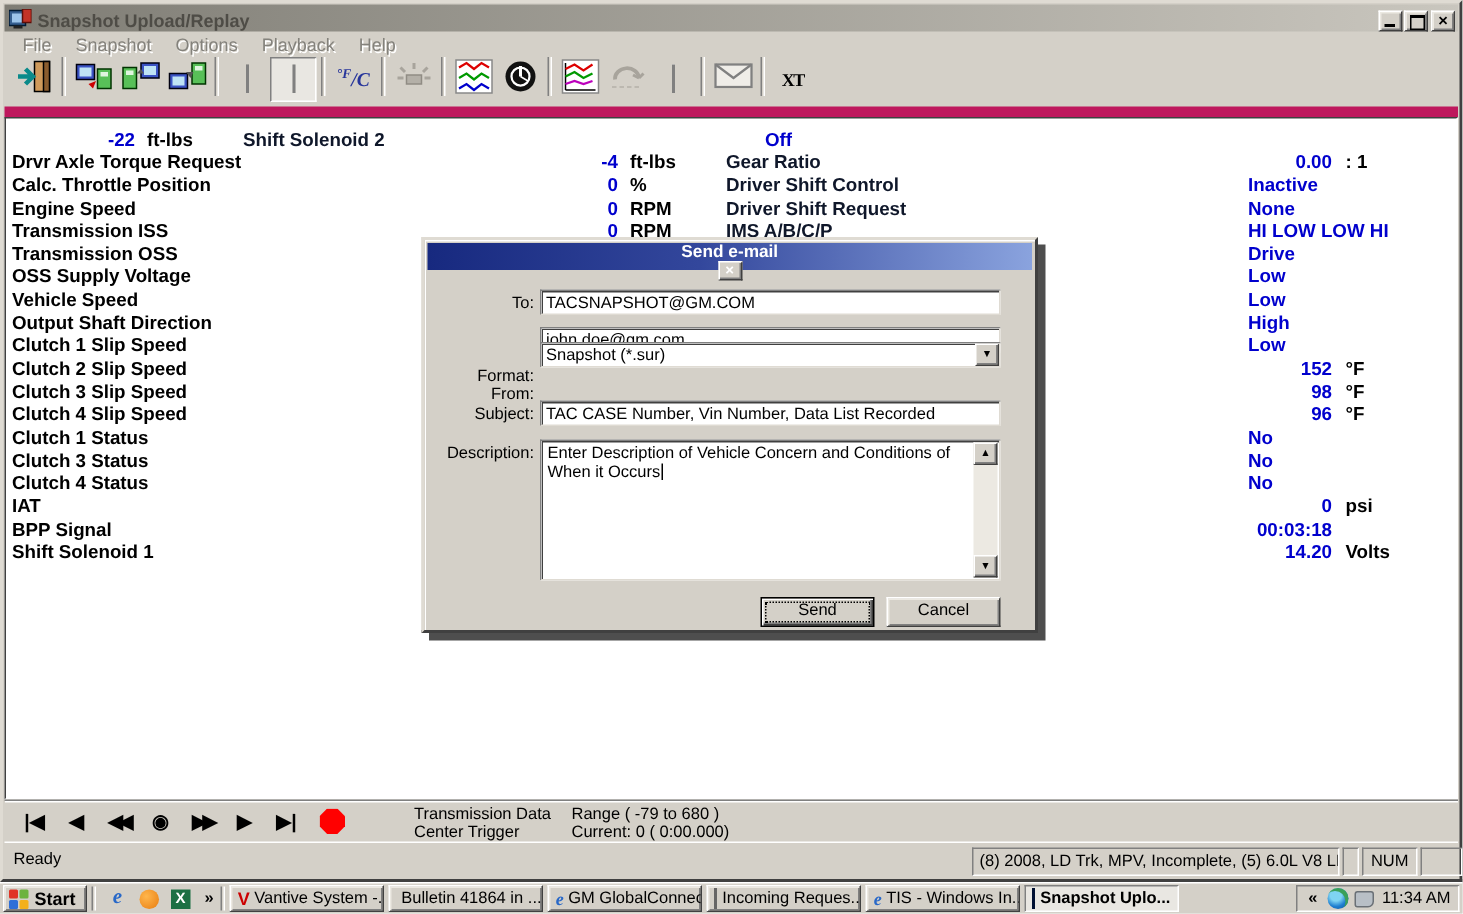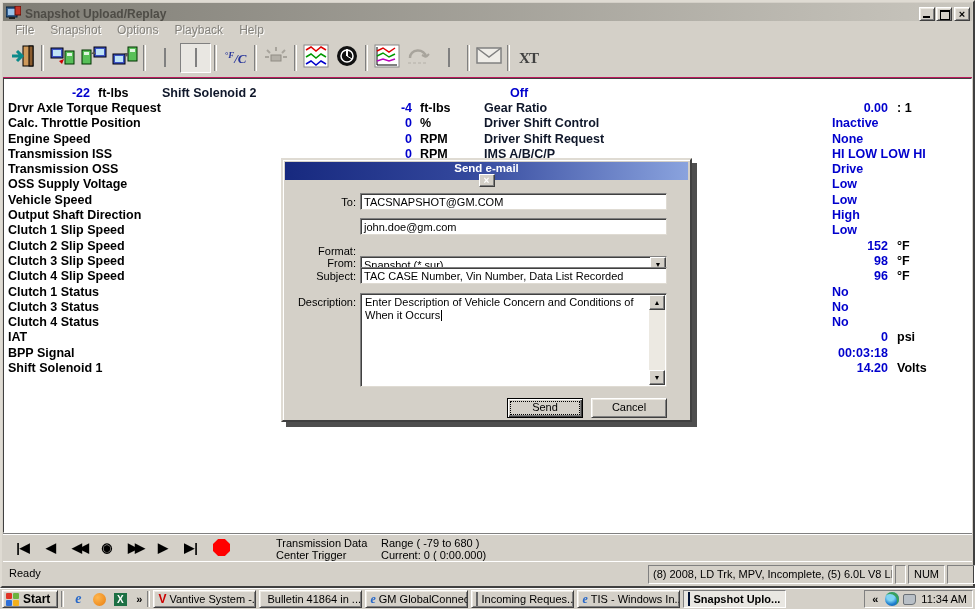--- a/index.html
+++ b/index.html
@@ -19,32 +19,32 @@
   .titlebar .title { flex:1; font-size:12px; font-weight:bold; color:#4e4c46; }
   .winbtn { width:16px; height:14px; position:relative; cursor:default; }
   .winbtn + .winbtn { margin-left:1px; }
   .glyph-min::after { content:""; position:absolute; left:3px; bottom:2px; width:7px; border-bottom:2px solid #000; }
   .glyph-restore::after { content:""; position:absolute; left:3px; top:2px; width:8px; height:7px; border:1px solid #000; border-top-width:2px; background:#d4d0c8; }
   .glyph-close { font-size:11px; font-weight:bold; text-align:center; line-height:12px; color:#000; }
 
   .menubar { position:absolute; top:19px; left:1px; right:1px; height:17px; display:flex; align-items:center; padding-left:4px; }
   .menu-item { font-size:12px; color:#84827c; text-shadow:1px 1px 0 #fff; padding:1px 8px; }
 
-  .toolbar { position:absolute; top:36px; left:1px; right:1px; height:40px; display:flex; align-items:center; padding-left:4px; border-bottom:1px solid #be185d; }
+  .toolbar { position:absolute; top:36px; left:1px; right:1px; height:40px; display:flex; padding-left:4px; border-bottom:7px solid #be185d; }
   .tool-btn { width:31px; height:30px; display:flex; align-items:center; justify-content:center; border:1px solid transparent; background:transparent; }
   .tool-btn.pressed { border-color:#808080 #fff #fff #808080; background:#e9e7e2; }
   .tool-sep { width:3px; height:26px; border-left:1px solid #808080; border-right:1px solid #fff; margin:0 3px; }
   .ic-stripes-h { width:22px; height:20px; border:1px solid #808080;
     background:repeating-linear-gradient(180deg,#3c3c50 0 2px,#b9b6ae 2px 4px),#b9b6ae; box-shadow:inset -4px 0 0 #3f51b5; }
   .ic-stripes-v { width:22px; height:20px; border:1px solid #808080;
     background:repeating-linear-gradient(90deg,#9aa0c0 0 2px,#dedbd4 2px 5px),#dedbd4; }
   .ic-fc { font-family:"Liberation Serif",serif; color:#27359b; font-weight:bold; font-size:13px; font-style:italic; }
   .ic-fc sup { font-size:9px; }
   .ic-page { width:16px; height:20px; background:#fff; border:1px solid #808080; }
-  .ic-xt { font-family:"Liberation Serif",serif; color:#404040; font-weight:bold; font-size:15px; letter-spacing:-1px; }
+  .ic-xt { font-family:"Liberation Serif",serif; color:#000000; font-weight:bold; font-size:12px; letter-spacing:-1px; }
 
   .data-area { position:absolute; top:76px; left:1px; right:1px; height:455px; background:#fff;
     border:1px solid; border-color:#404040 #fff #fff #404040; overflow:hidden; }
   .rows { padding-top:6px; }
   .drow { display:flex; height:15.3px; align-items:center; font-weight:bold; font-size:12.5px; white-space:nowrap; }
   .c-ll { width:322px; padding-left:4px; color:#000; }
   .c-lv { width:86px; text-align:right; color:#0000cd; }
   .c-lu { width:64px; margin-left:8px; color:#000; }
   .c-rl { width:276px; color:#0f172a; }
   .c-rv { width:128px; text-align:right; color:#0000cd; overflow:visible; }
@@ -445,21 +445,21 @@
     <span class="dlg-close">×</span>
   </div>
 
   <span class="dlg-label" style="left:5px;top:36px;">To:</span>
   <div class="dlg-input field" style="top:33px;">TACSNAPSHOT@GM.COM</div>
 
   <span class="dlg-label" style="left:5px;top:61px;margin-top:36px;">From:</span>
   <div class="dlg-input field" style="top:58px;">john.doe@gm.com</div>
 
   <span class="dlg-label" style="left:5px;top:85px;">Format:</span>
-  <div class="dlg-input field combo" style="top:96px;justify-content:space-between;">
+  <div class="dlg-input field combo" style="top:68px;justify-content:space-between;">
     <span class="cval">Snapshot (*.sur)</span>
     <span class="carrow">▼</span>
   </div>
 
   <span class="dlg-label" style="left:5px;top:110px;">Subject:</span>
   <div class="dlg-input field" style="top:107px;">TAC CASE Number, Vin Number, Data List Recorded</div>
 
   <span class="dlg-label" style="left:5px;top:136px;">Description:</span>
   <div class="dlg-desc field">
     <div class="desc-text"><span>Enter Description of Vehicle Concern and Conditions of When it Occurs</span><span class="caret"></span></div>

